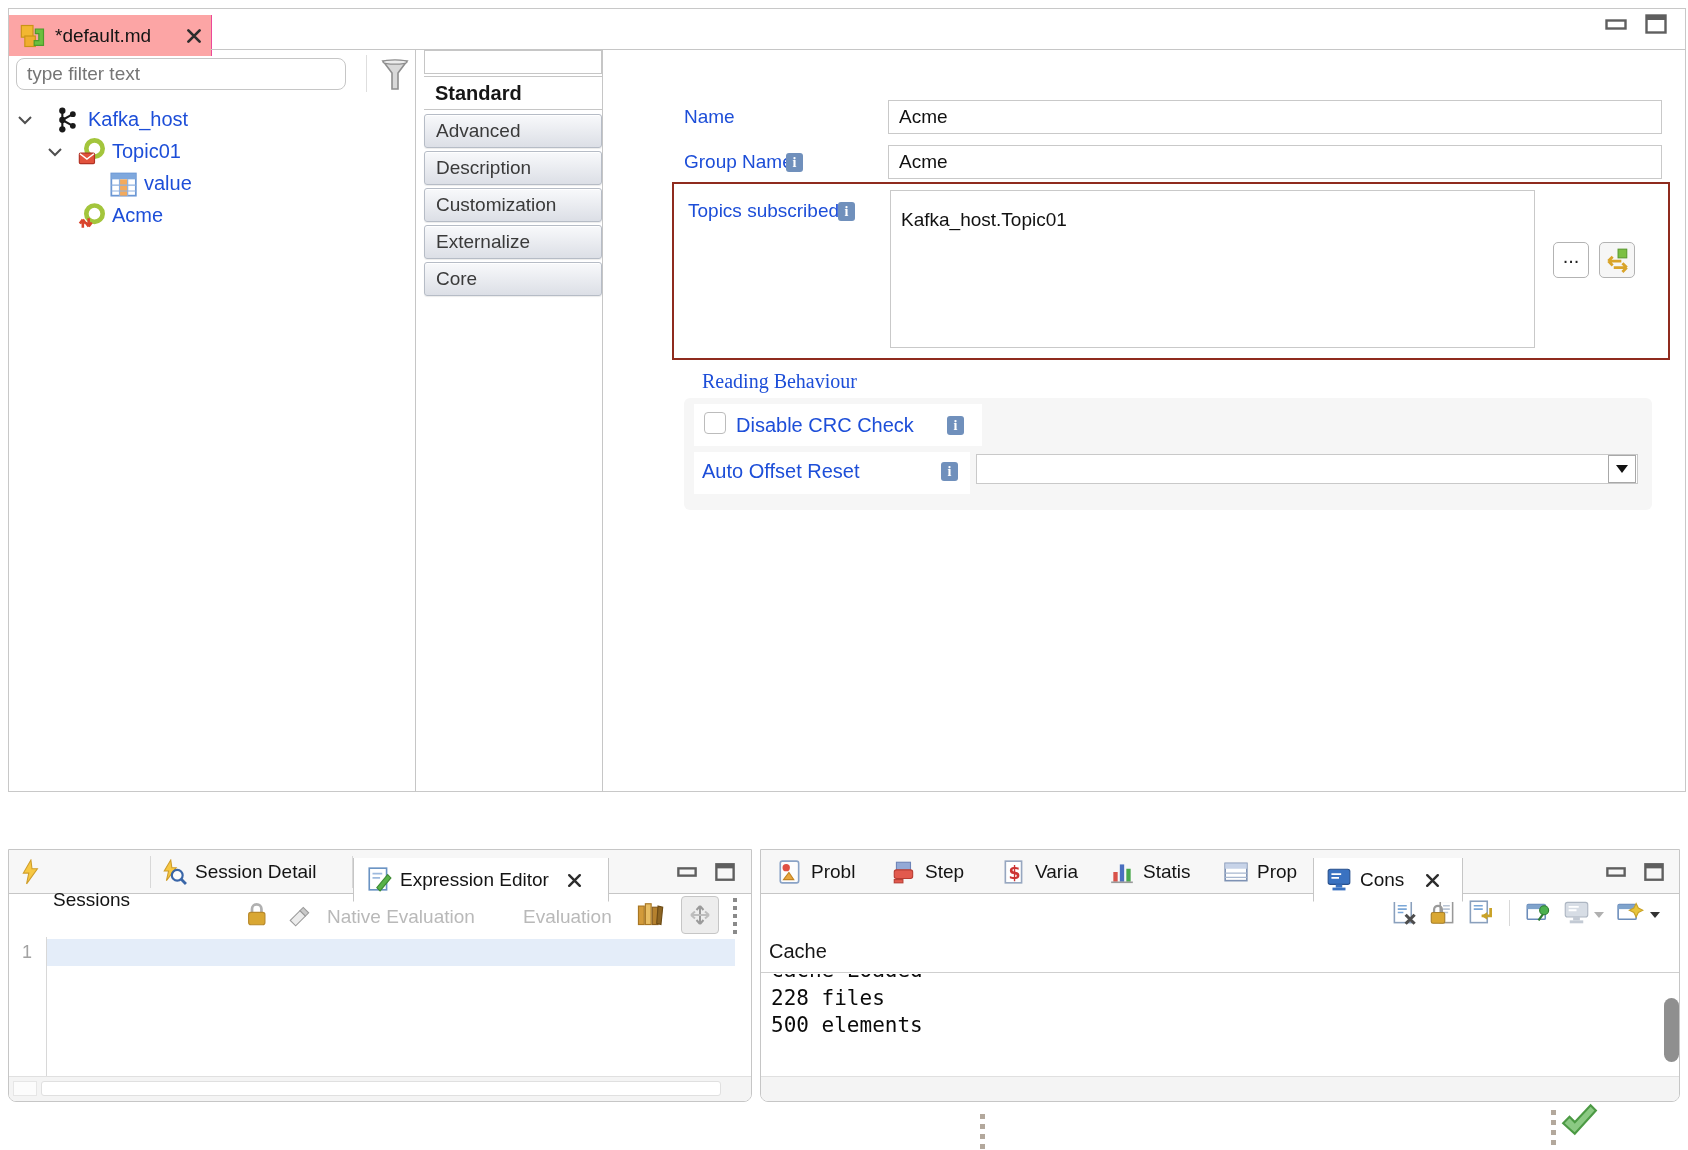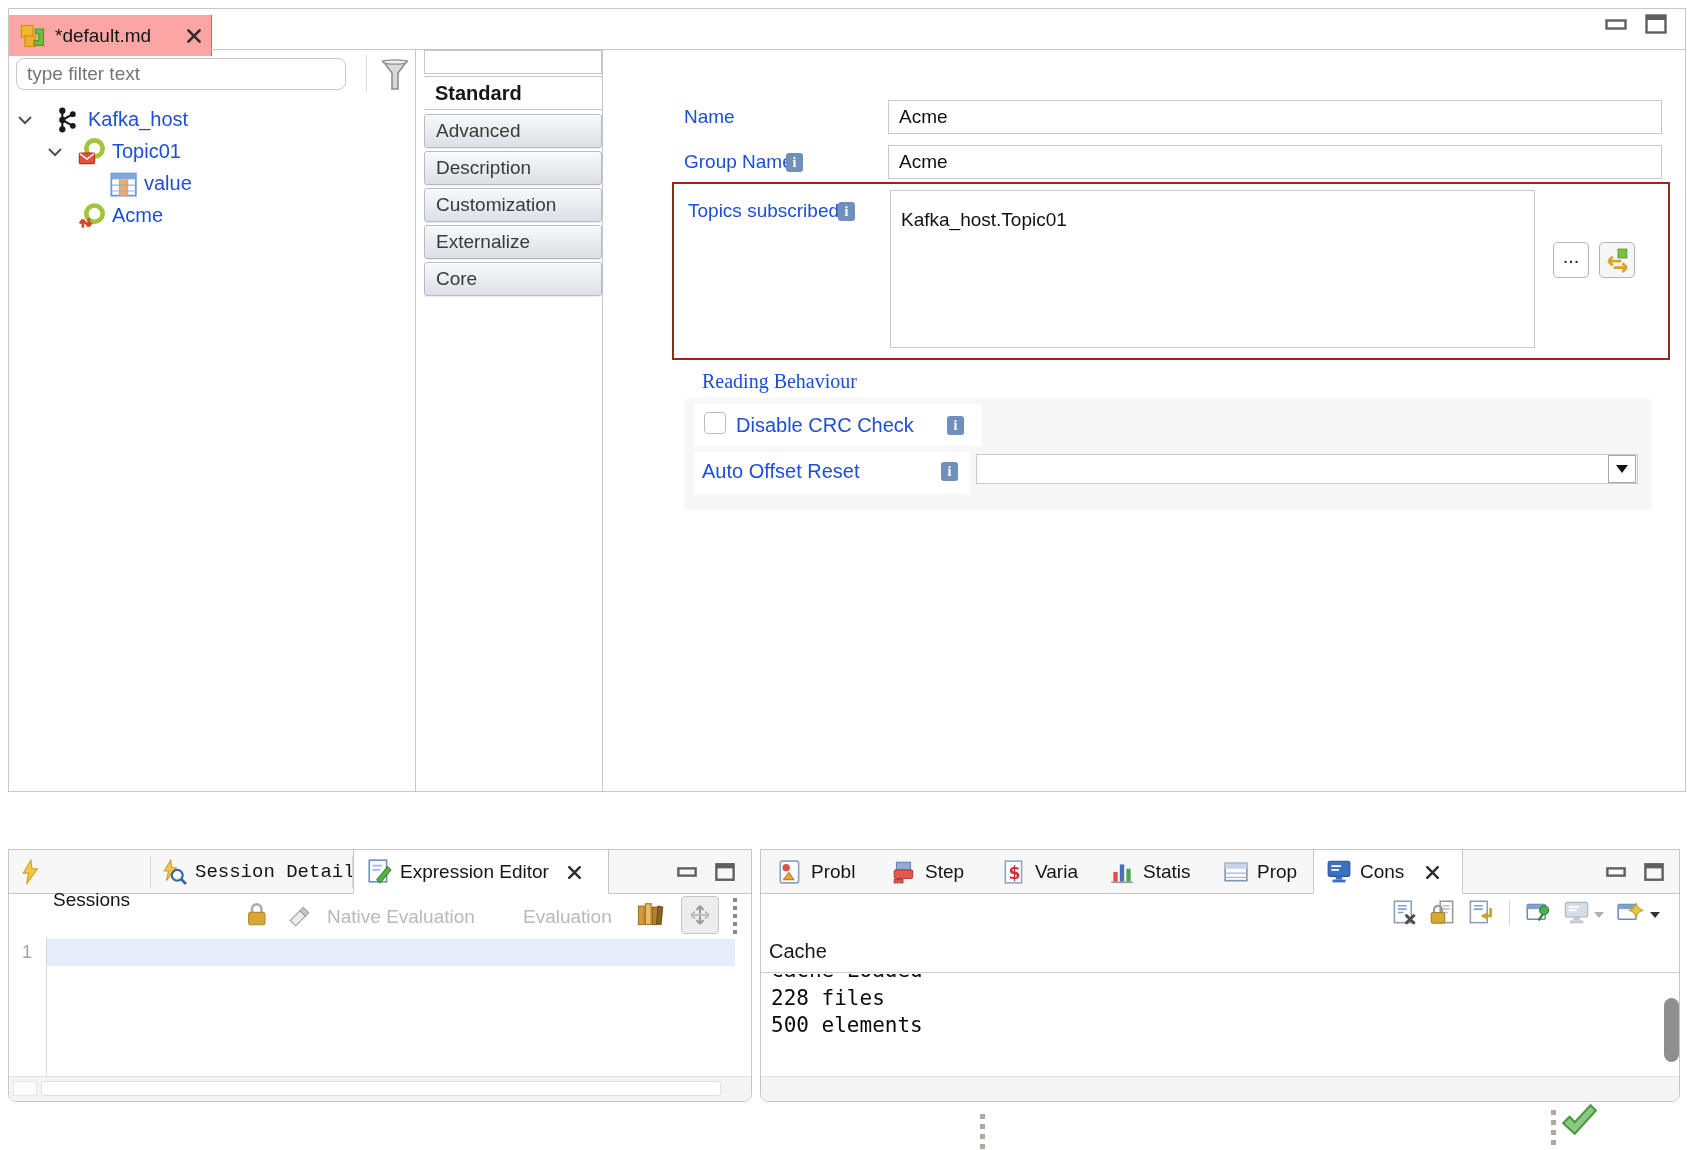--- a/index.html
+++ b/index.html
@@ -16,21 +16,21 @@
        font:bold 14px "Liberation Serif",serif;}
   .info-icon::after{content:"i";}
   .props-btn{position:absolute;left:424px;width:178px;height:34px;display:flex;align-items:center;
        padding-left:11px;box-sizing:border-box;font-size:19px;color:#3a3a3a;
        background:linear-gradient(#f8f9fb,#dcdfe6);border:1px solid #b6bcc6;border-radius:3px;
        box-shadow:inset 0 1px 0 #fff,0 1px 1px rgba(0,0,0,.08);cursor:default;}
   .panel{position:absolute;background:#fff;border:1px solid #c6c6c6;border-radius:0 0 8px 8px;
        box-sizing:border-box;}
   .tabstrip{position:absolute;left:0;top:0;right:0;height:44px;background:#f7f7f7;
        border-bottom:1px solid #c6c6c6;box-sizing:border-box;}
-  .active-tab{position:absolute;top:0;height:44px;background:#fff;border:1px solid #c6c6c6;
+  .active-tab{position:absolute;top:8px;height:44px;background:#fff;border:1px solid #c6c6c6;
        border-top:none;border-bottom:1px solid #fff;box-sizing:border-box;z-index:2;}
   .tab-label{position:absolute;font-size:19px;color:#141414;white-space:nowrap;}
   .mono{font-family:"DejaVu Sans Mono",monospace;}
   .dots-v{position:absolute;width:5px;
        background-image:repeating-linear-gradient(to bottom,#b3a89c 0 5px,rgba(0,0,0,0) 5px 10px);}
   .toolbar-dots{position:absolute;width:4px;
        background-image:repeating-linear-gradient(to bottom,#8a8a8a 0 4px,rgba(0,0,0,0) 4px 8px);}
   .scroll-strip{position:absolute;left:0px;right:0px;bottom:0px;height:24px;background:#f4f4f4;
        border-top:1px solid #e0e0e0;border-radius:0 0 7px 7px;}
   .checkbox{position:absolute;width:22px;height:22px;background:#fff;border:1px solid #bcbcbc;
@@ -199,21 +199,21 @@
       <span class="tab-label" style="left:44px;top:11px;margin-top:28px;">Sessions</span>
     </div>
     <div class="vsep" style="left:141px;top:6px;height:32px;background:#d8d8d8;"></div>
 
     <div class="abs" style="left:142px;top:0;width:200px;height:44px;">
       <svg class="abs" style="left:10px;top:9px" width="26" height="26" viewBox="0 0 24 24">
         <polygon points="9,1 3,11 7,11 5,20 14,8 10,8" fill="#f7c843" stroke="#cf9e2b"></polygon>
         <circle cx="15" cy="15" r="5" fill="rgba(255,255,255,.6)" stroke="#3a66a8" stroke-width="2"></circle>
         <line x1="18.5" y1="18.5" x2="23" y2="23" stroke="#3a66a8" stroke-width="2.6"></line>
       </svg>
-      <span class="tab-label" style="left:44px;top:11px;font-family:Liberation Mono, monospace;">Session Detail</span>
+      <span class="tab-label" style="left:44px;top:11px;">Session Detail</span>
     </div>
     <div class="vsep" style="left:343px;top:6px;height:32px;background:#d8d8d8;"></div>
 
     <div class="active-tab" style="left:344px;width:256px;">
       <svg class="abs" style="left:12px;top:8px" width="26" height="26" viewBox="0 0 24 24">
         <rect x="3" y="2" width="16" height="20" fill="#fff" stroke="#6a93c3" stroke-width="1.5"></rect>
         <path d="M6 7 H15 M6 11 H13" stroke="#9db9dd" stroke-width="1.5"></path>
         <polygon points="10,20 20,8 23,11 13,23" fill="#58b248" stroke="#3d8a33"></polygon>
       </svg>
       <span class="tab-label" style="left:46px;top:11px;">Expression Editor</span>

